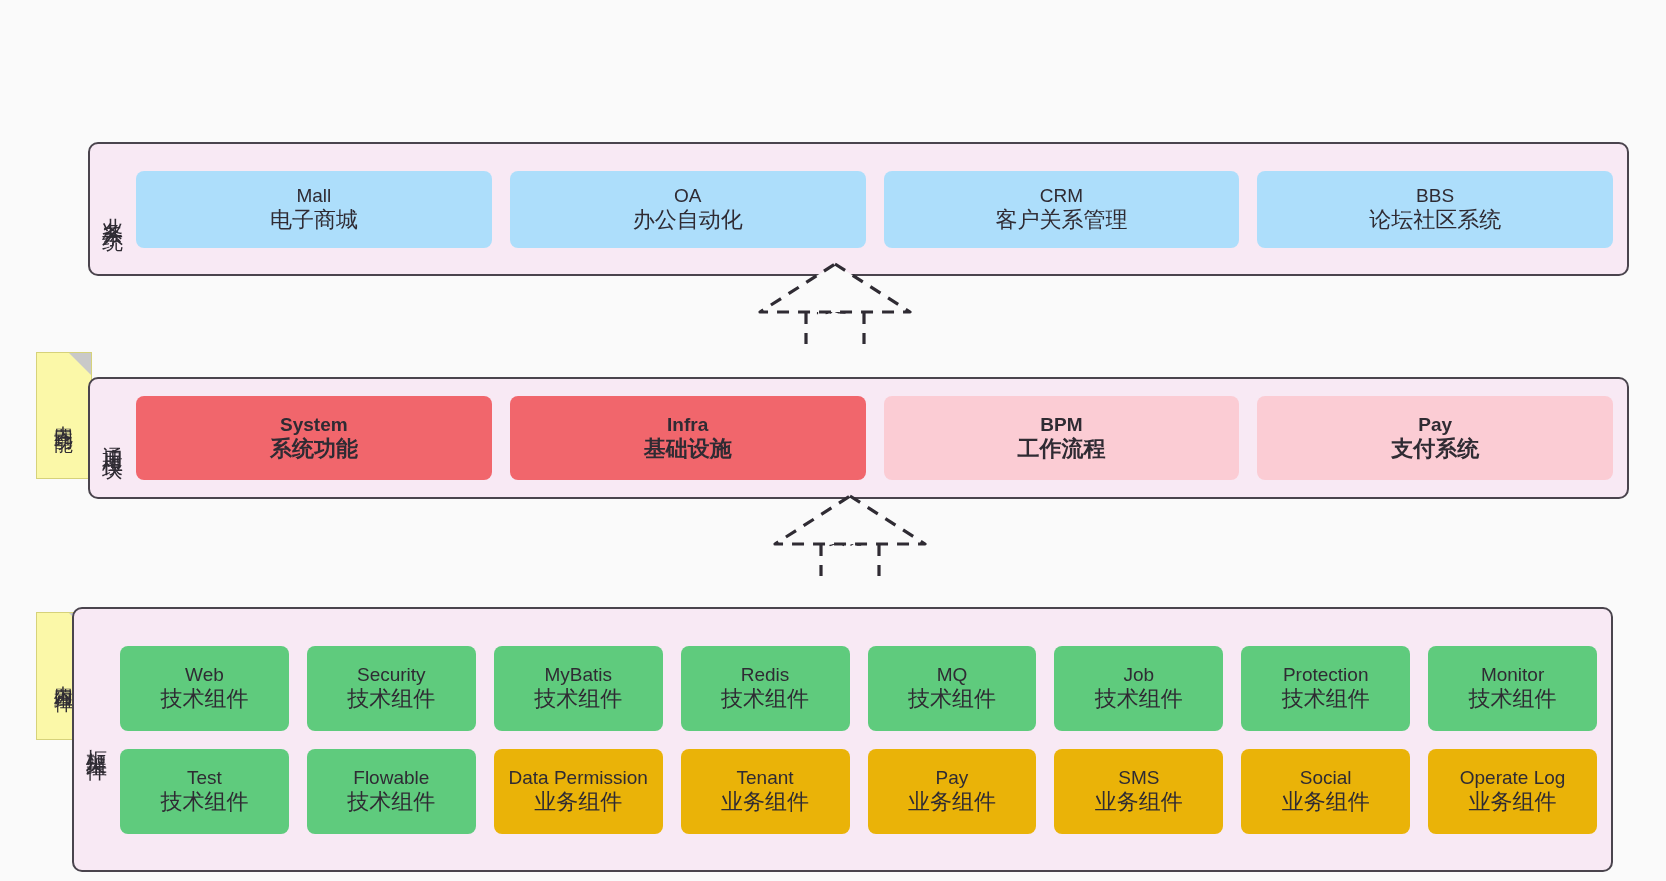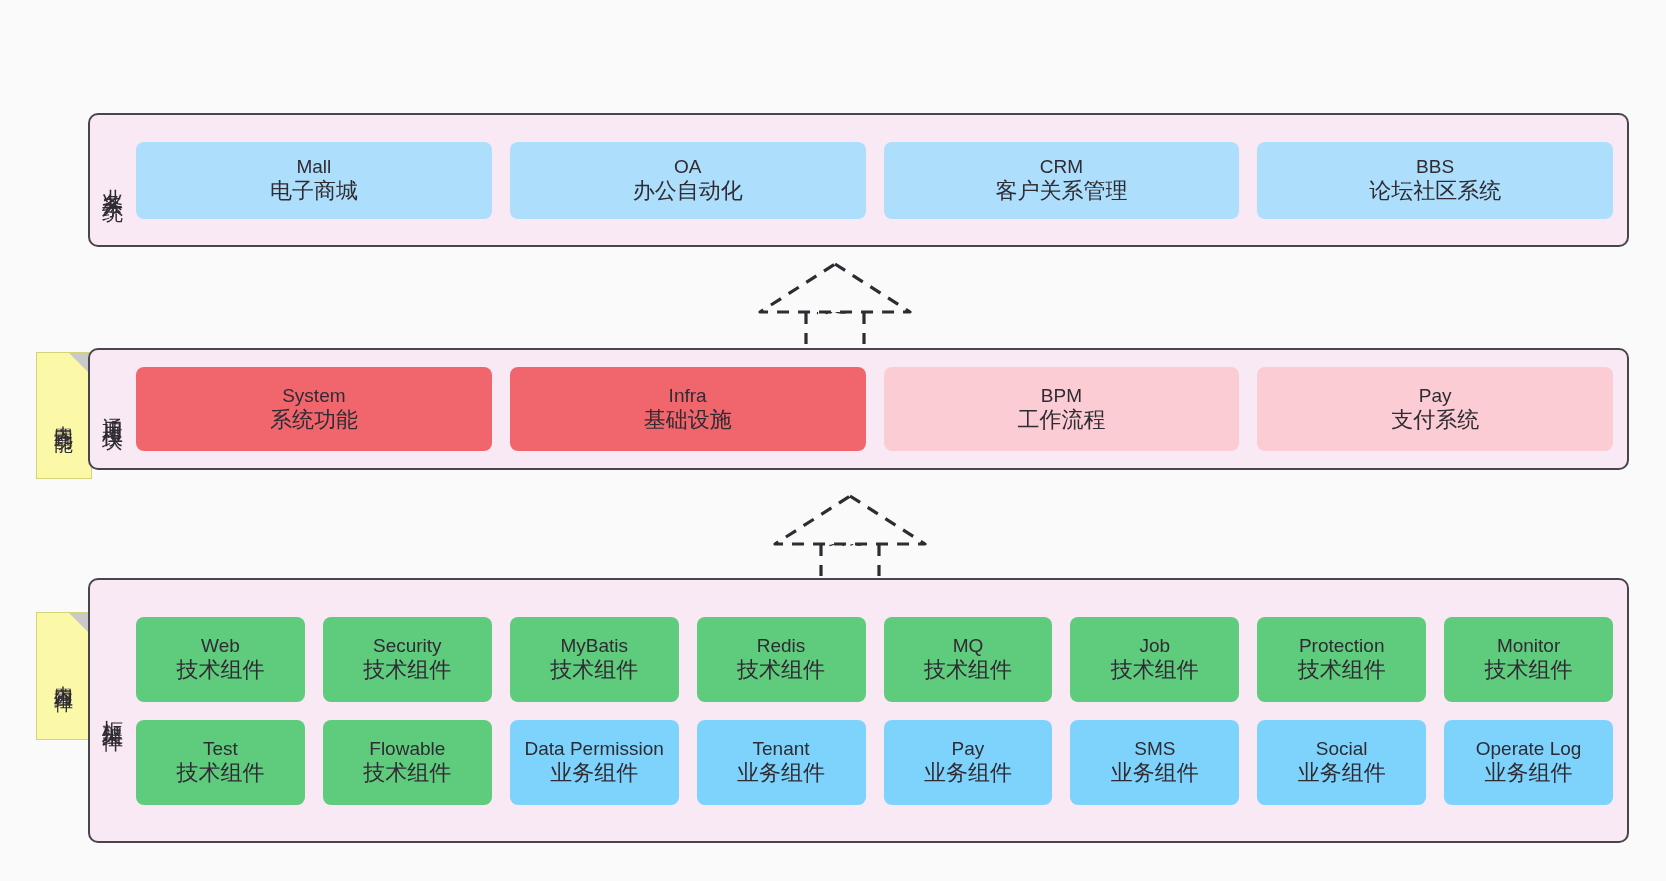--- a/index.html
+++ b/index.html
@@ -17,20 +17,21 @@
   
   .section {
     position: absolute;
     background: #f8e9f4;
     border: 2px solid #4a444d;
     border-radius: 10px;
     box-sizing: border-box;
     display: flex;
     align-items: stretch;
     z-index: 2;
+    margin-top: 29px;
   }
   .section-title {
     flex: 0 0 auto;
     width: 46px;
     display: flex;
     align-items: center;
     justify-content: center;
     font-size: 21px;
     color: #2f2b33;
     writing-mode: vertical-rl;
@@ -73,30 +74,30 @@
   #sec-business {
     left: 88px; top: 113px; width: 1541px; height: 134px;
   }
   #sec-business .cell { height: 77px; background: #addefb; }
 
   
   #sec-modules {
     left: 88px; top: 348px; width: 1541px; height: 122px;
   }
   #sec-modules .cell { height: 84px; }
-  .c-red   { background: #f1666c; }
-  .c-pink  { background: #fbccd4; }
+  .c-red   { background: #f1666c; font-weight: bold; }
+  .c-pink  { background: #fbccd4; font-weight: bold; }
 
   
   #sec-framework {
-    left: 88px; top: 578px; width: 1541px; height: 265px;
+    left: 72px; top: 578px; width: 1541px; height: 265px;
   }
   #sec-framework .cell { height: 85px; }
   .c-green  { background: #5fcb7d; }
-  .c-green2 { background: #7dd3fc; }
+  .c-green2 { background: #eab308; }
 
   
   .note {
     position: absolute;
     width: 56px;
     background: #fbf8a8;
     border: 1px solid #d6d27a;
     box-sizing: border-box;
     display: flex;
     align-items: center;

